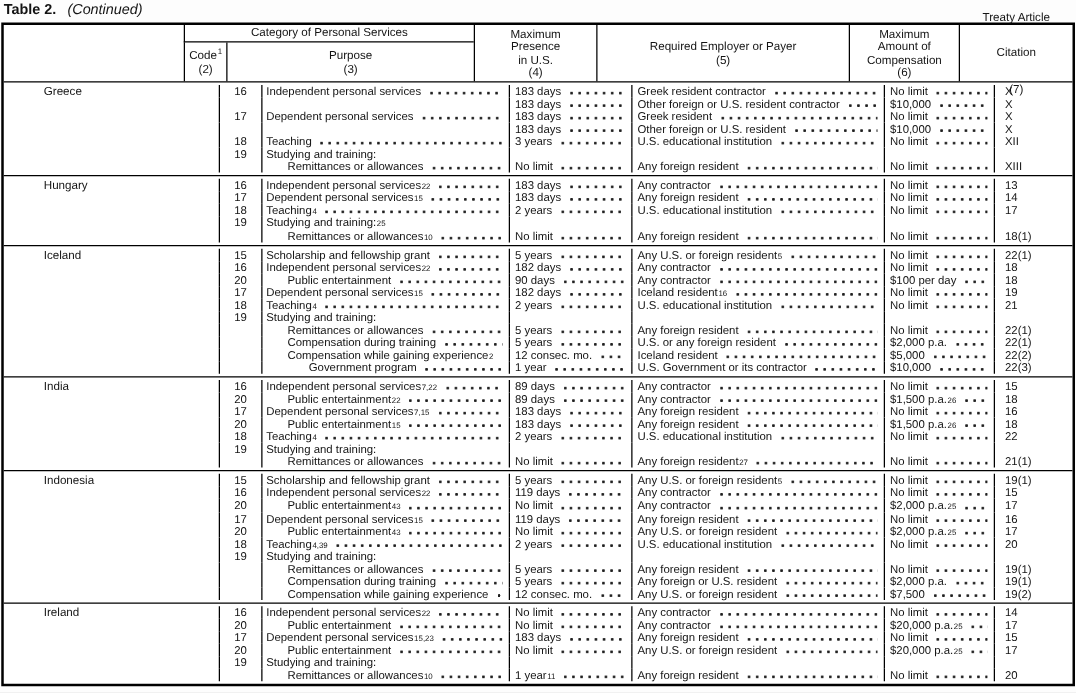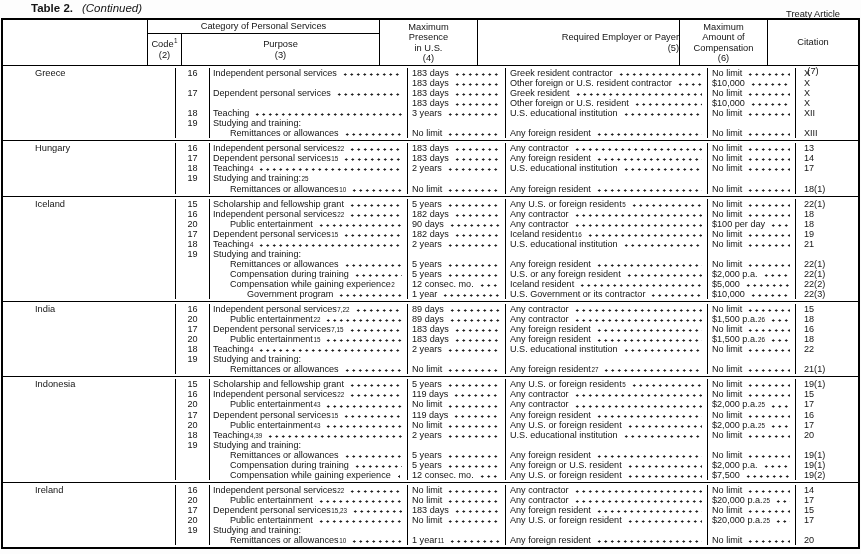--- a/index.html
+++ b/index.html
@@ -2,42 +2,42 @@
 <html><head>
 <meta charset="utf-8">
 <style>
   html,body{margin:0;padding:0;background:#e8e8e8;}
   .page{
     width:861px;height:554px;background:#fdfdfd;position:relative;
     font-family:"Liberation Sans","DejaVu Sans",sans-serif;color:#141414;
     overflow:hidden;box-sizing:border-box;
   }
   
-  .title{padding:2px 0 2px 3px;font-size:11.5px;height:14px;margin-left:28px;}
+  .title{padding:2px 0 2px 3px;font-size:11.5px;height:14px;}
   .tbold{font-weight:bold;margin-right:9px;}
   .titalic{font-style:italic;}
   
   .tbl{
     margin:0 1px;border:2px solid #000;background:#fff;
     font-size:9.1px;box-sizing:border-box;
   }
   .grid7{display:grid;grid-template-columns:144px 34px 198px 98px 202px 88px 1fr;}
   
   .hdr{grid-template-rows:14px 31px;}
   .hc{
     display:flex;flex-direction:column;justify-content:center;align-items:center;
     text-align:center;line-height:10.2px;font-size:9.3px;
     border-left:1.5px solid #000;box-sizing:border-box;
   }
   .h-country{grid-row:1/3;grid-column:1;border-left:none;}
   .h-cat{grid-row:1;grid-column:2/4;border-bottom:1px solid #000;}
   .h-code{grid-row:2;grid-column:2;border-left:1.5px solid #000;}
   .h-purpose{grid-row:2;grid-column:3;border-left:1px solid #000;}
   .h-presence{grid-row:1/3;grid-column:4;}
-  .h-payer{grid-row:1/3;grid-column:5;align-items:flex-end;}
+  .h-payer{grid-row:1/3;grid-column:5;}
   .h-comp{grid-row:1/3;grid-column:6;}
   .h-cite{grid-row:1/3;grid-column:7;gap:18px;}
   
   .band{border-top:1.5px solid #000;padding:2px 0 2px 0;}
   .row{height:10.05px;line-height:10.05px;padding-left:28px;}
   .c{
     border-left:1.5px solid #000;box-sizing:border-box;overflow:visible;
     white-space:nowrap;
   }
   .c-country{border-left:none;padding-left:4px;font-size:9.3px;}

